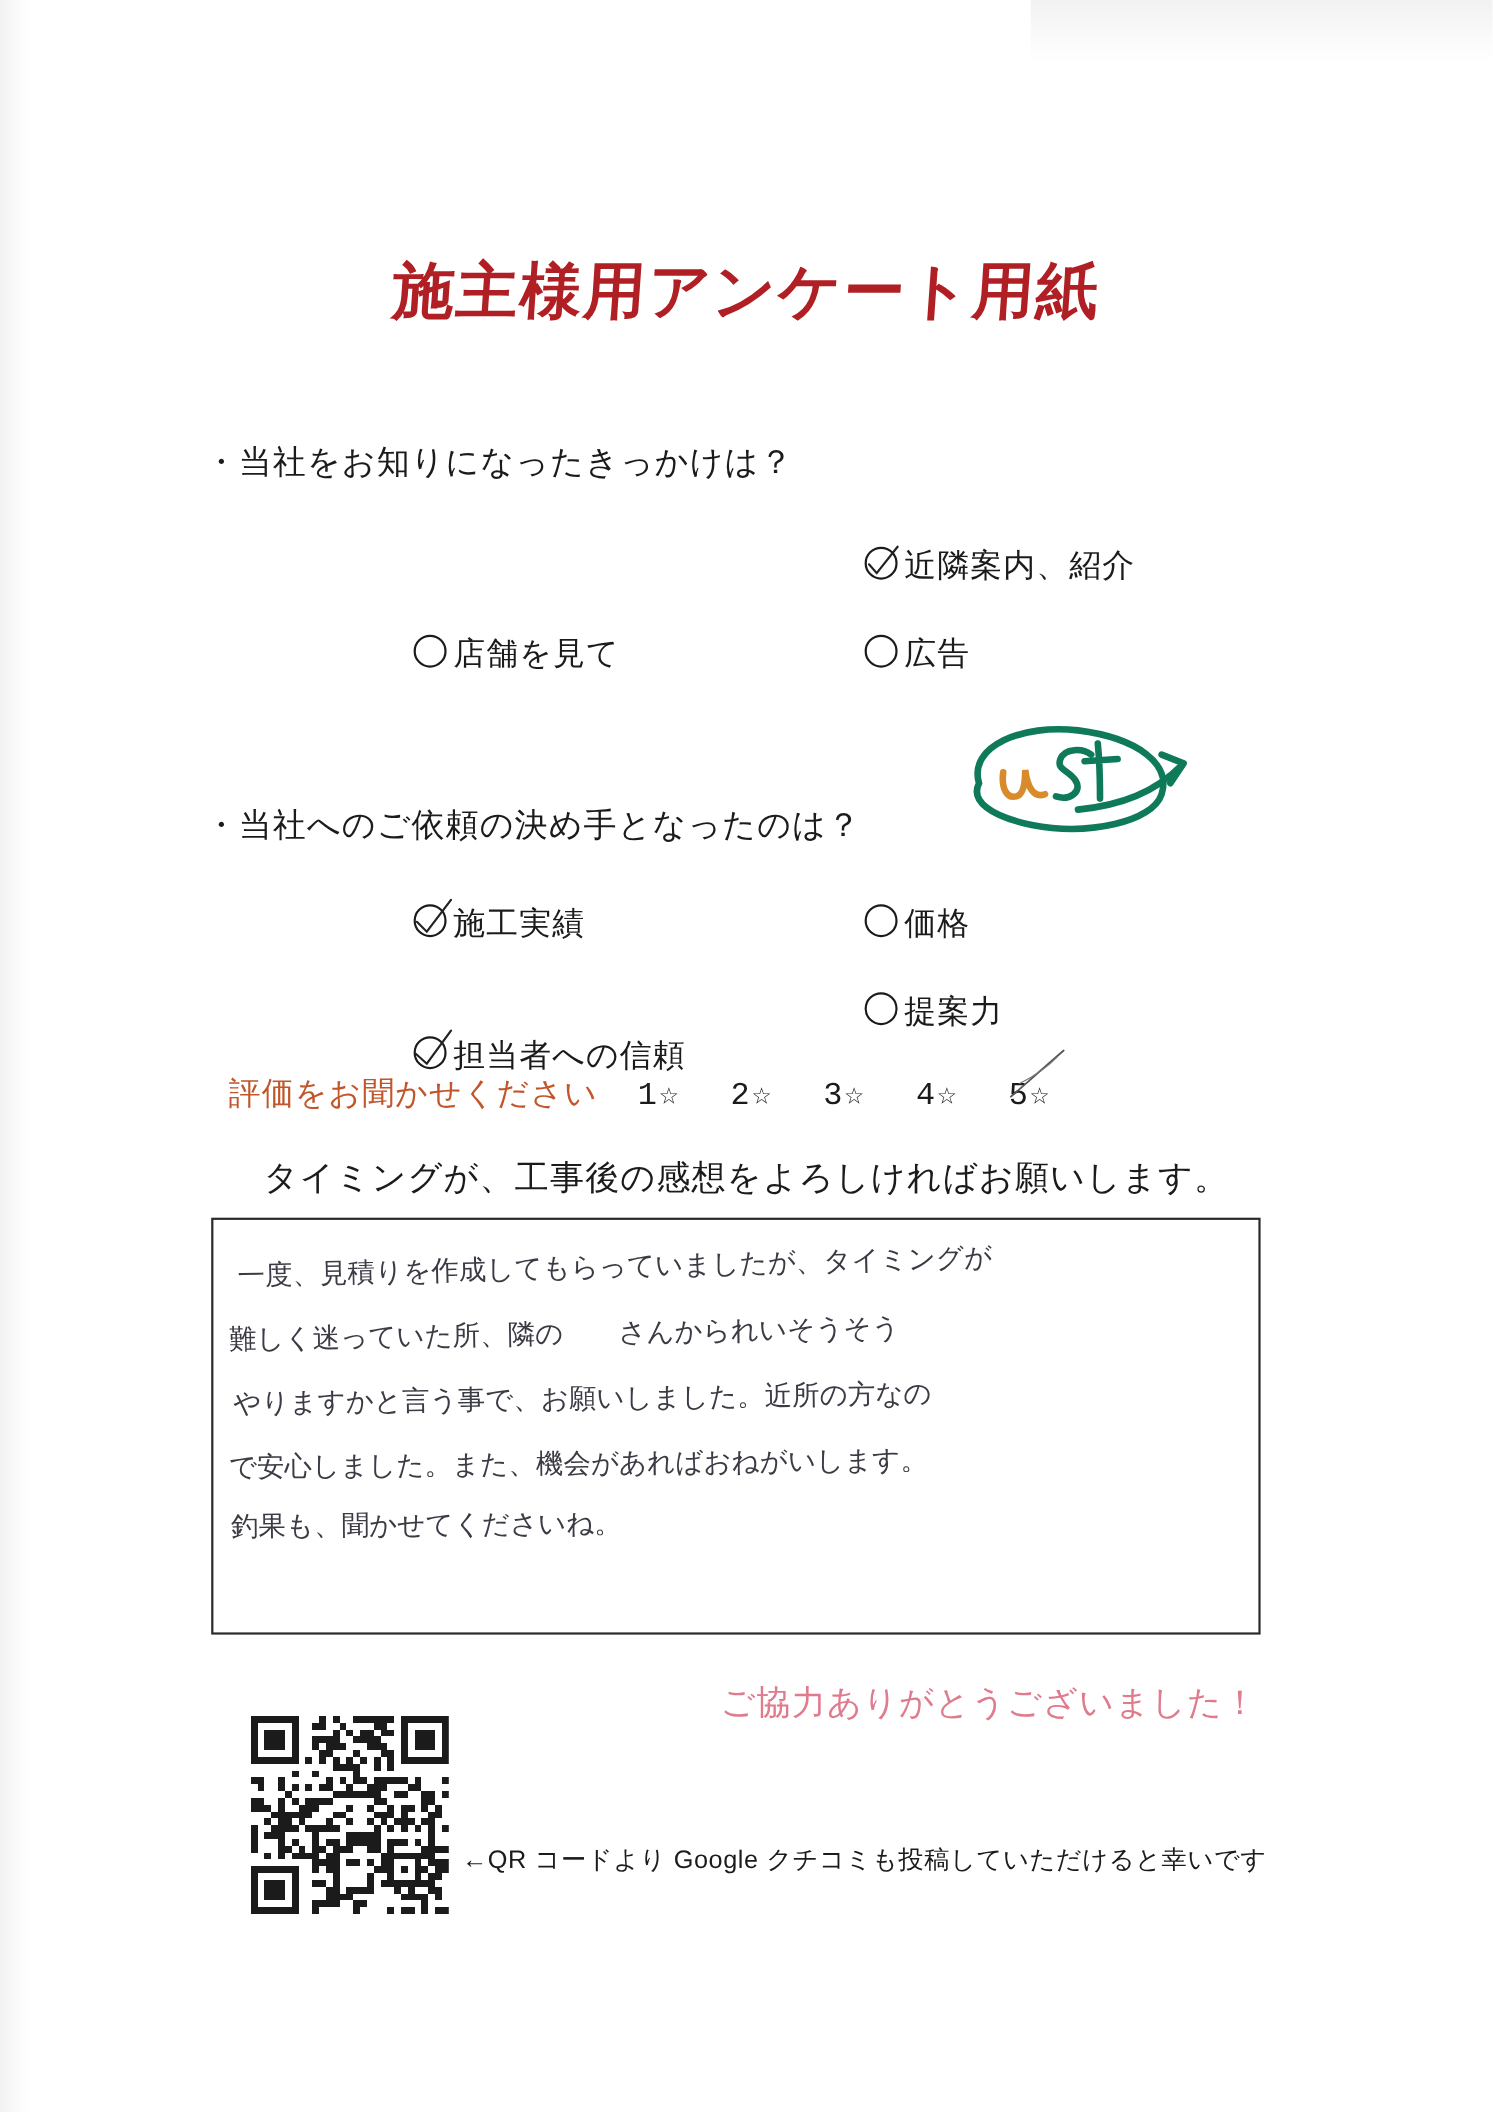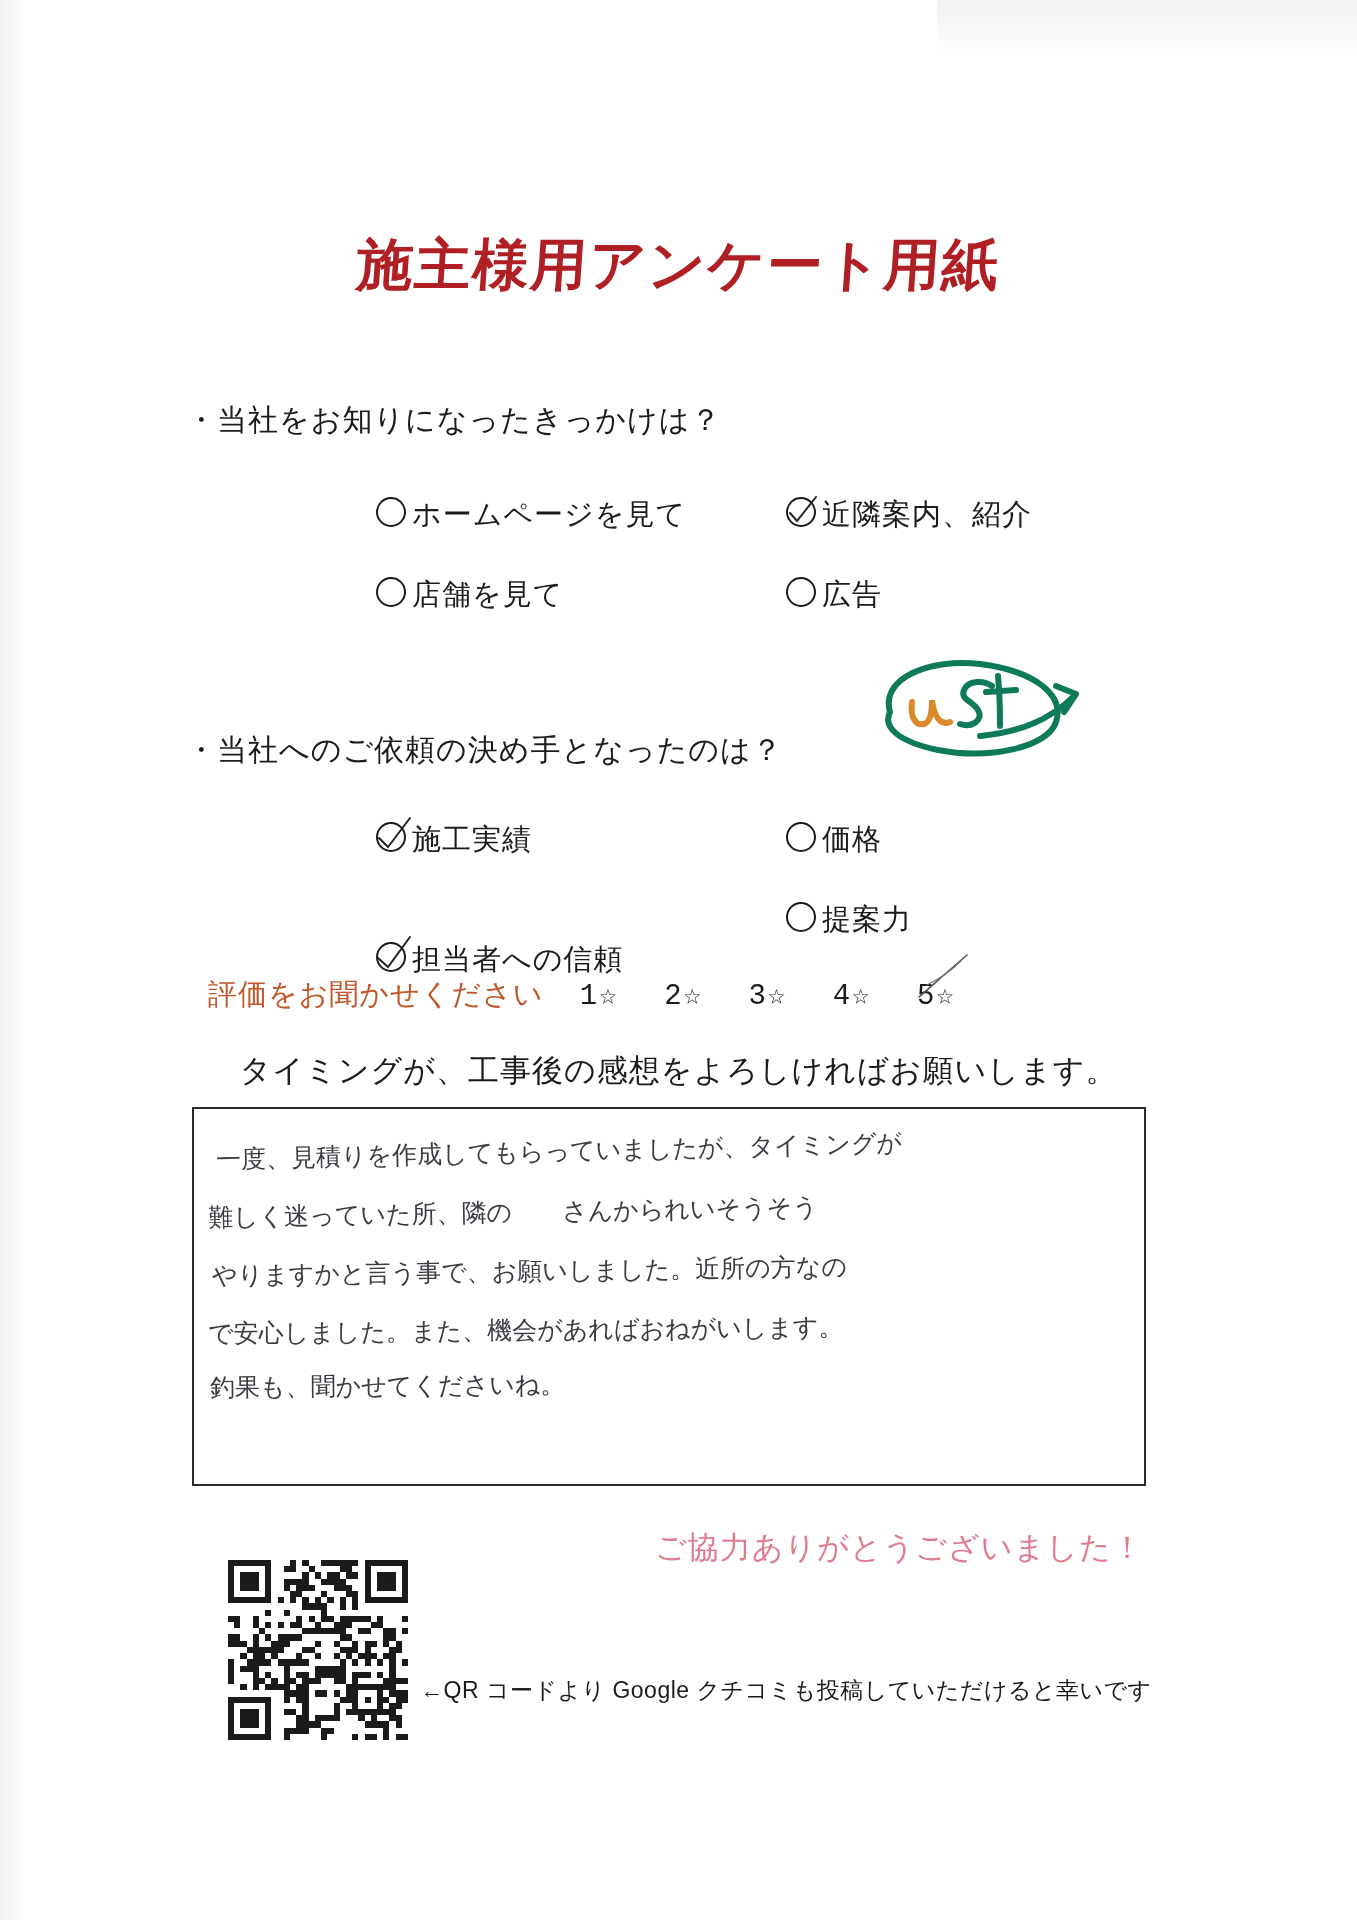--- a/index.html
+++ b/index.html
@@ -213,23 +213,20 @@
 
 <div class="page">
 
   <div class="scan-edge-top-right"></div>
   <div class="scan-edge-left"></div>
 
   <div class="title">施主様用アンケート用紙</div>
 
   <div class="question q1">・当社をお知りになったきっかけは？</div>
 
-  <div class="opt o-hp">
-    <span class="circle"></span><span>ホームページを見て</span>
-  </div>
 
   <div class="opt o-kin">
     <span class="circle"></span><span>近隣案内、紹介</span>
     <span class="check-mark" style="left:-2px; top:-4px;">
       <svg width="40" height="40" viewBox="0 0 40 40">
         <path d="M6 22 L13 30 L32 6" stroke="#222" stroke-width="2" fill="none" stroke-linecap="round"></path>
       </svg>
     </span>
   </div>
 

